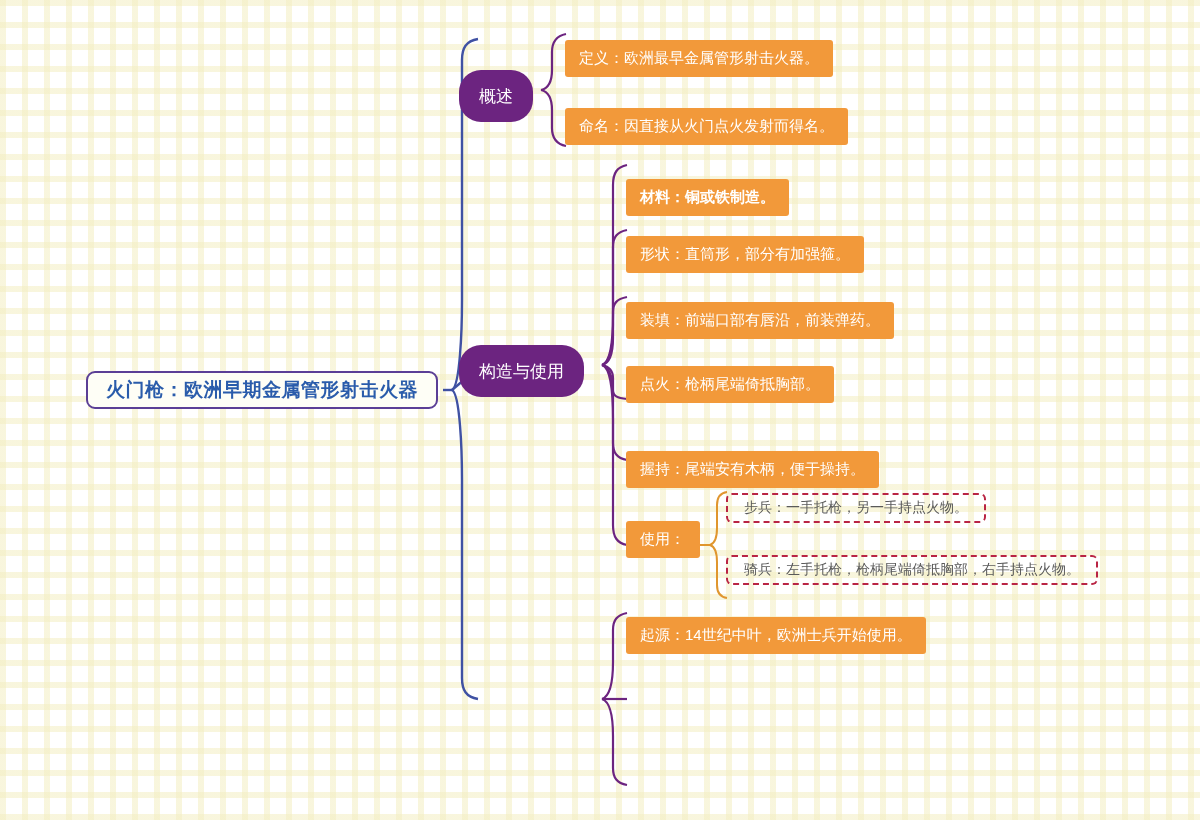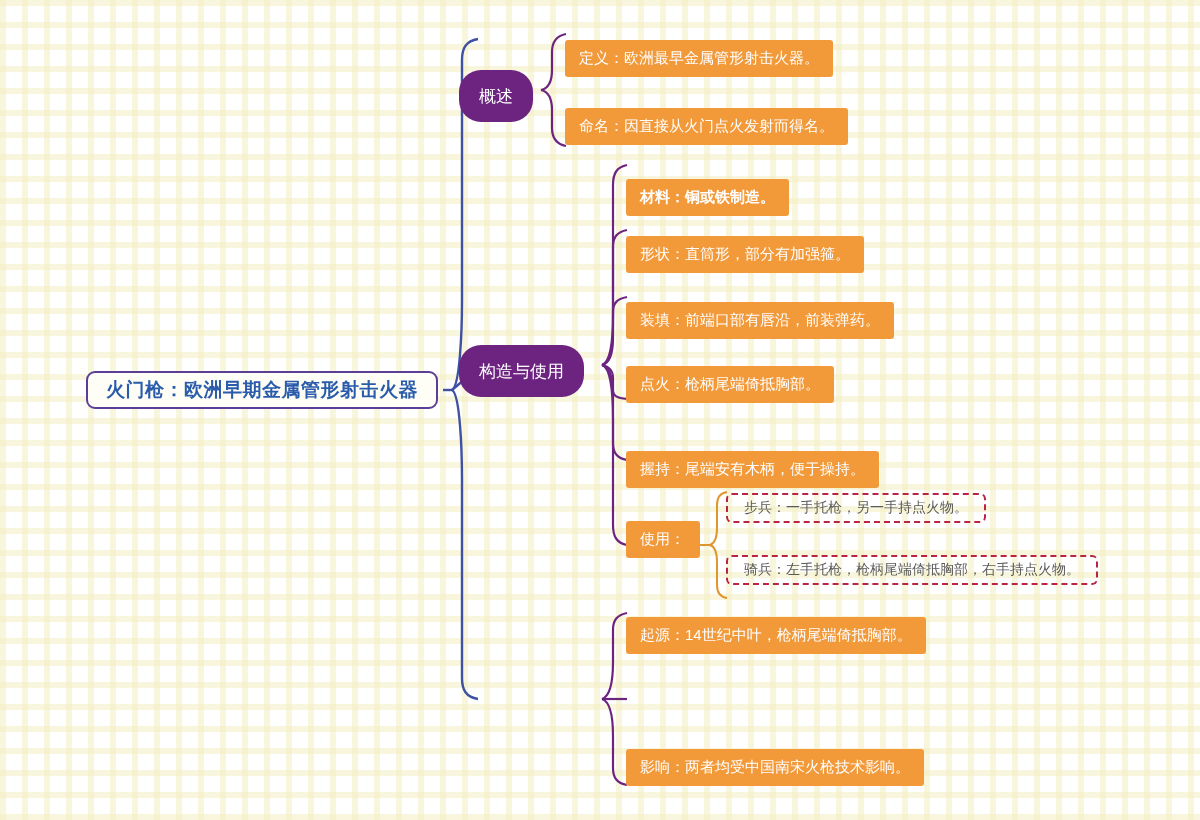--- a/index.html
+++ b/index.html
@@ -174,21 +174,18 @@
   <div class="node subleaf-node" style="left:726px; top:493px;">
     <span>步兵：一手托枪，另一手持点火物。</span>
   </div>
 
   <div class="node subleaf-node" style="left:726px; top:555px;">
     <span>骑兵：左手托枪，枪柄尾端倚抵胸部，右手持点火物。</span>
   </div>
 
 
   <div class="node leaf-node" style="left:626px; top:617px;">
-    <span>起源：14世纪中叶，枪柄尾端倚抵胸部。</span>
+    <span>起源：14世纪中叶，欧洲士兵开始使用。</span>
   </div>
 
 
-  <div class="node leaf-node" style="left:626px; top:749px;">
-    <span>影响：两者均受中国南宋火枪技术影响。</span>
-  </div>
 
 </div>
 
 </body></html>

